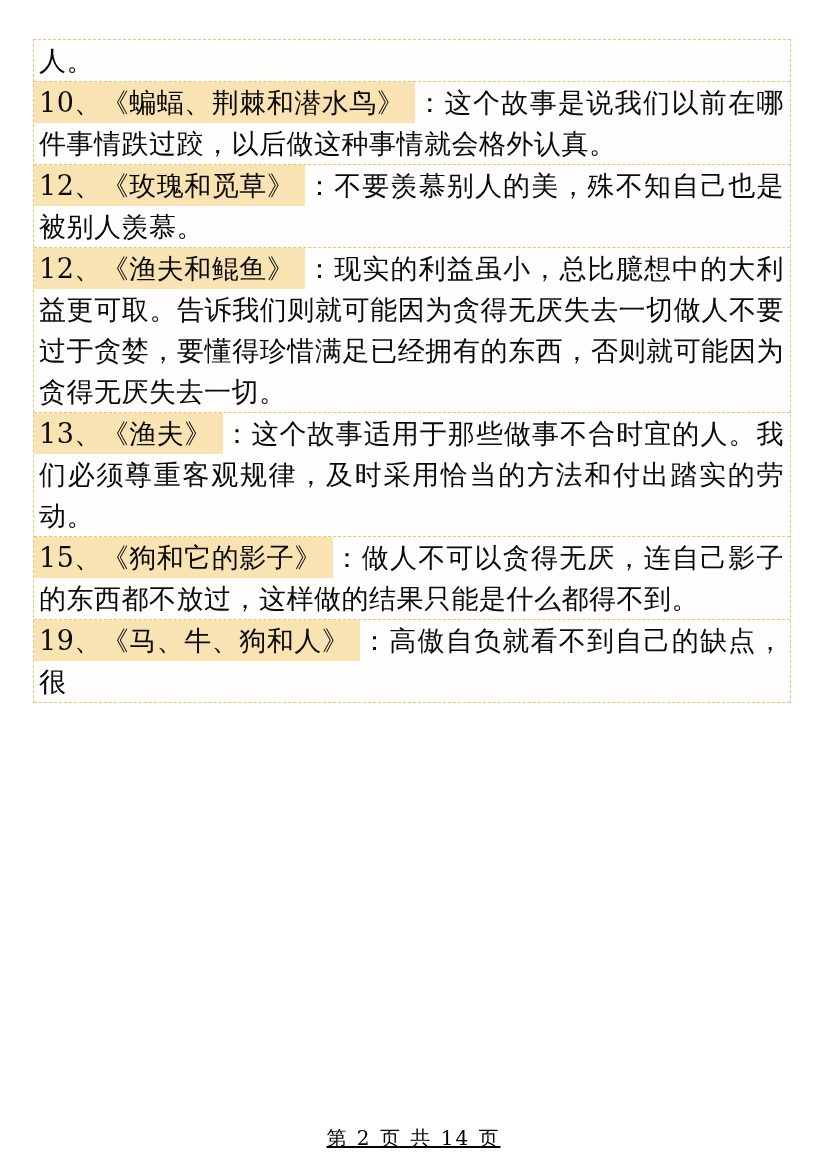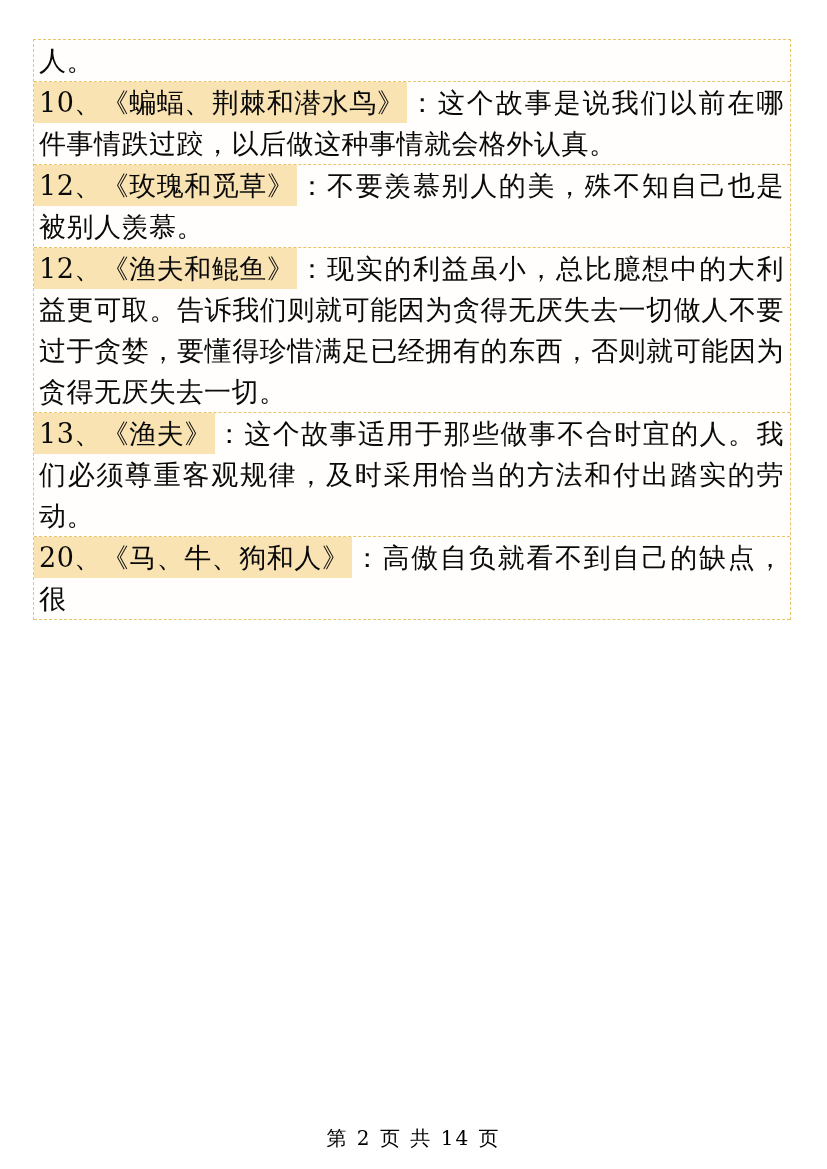--- a/index.html
+++ b/index.html
@@ -36,53 +36,55 @@
     text-justify: inter-ideograph;
     letter-spacing: 0.5px;
     color: #0a0a0a;
   }
   .hl {
     display: inline-block;
     background: #f9e3b3;
     line-height: 41px;
     margin-left: -5px;
     padding-left: 5px;
-    padding-right: 3px;
+    padding-right: 11px;
     white-space: nowrap;
   }
   .footer {
     position: absolute;
     left: 0;
     top: 1125px;
     width: 827px;
     text-align: center;
     font-size: 20px;
     letter-spacing: 2px;
     color: #000000;
+    text-decoration: underline;
   }
 </style>
 </head>
 <body>
 
 <div class="sheet">
 
   <div class="fable-table" id="fable-table">
     <div class="row"><span>人。</span></div>
 
   <div class="row"><span class="hl">10、《蝙蝠、荆棘和潜水鸟》</span><span>：这个故事是说我们以前在哪件事情跌过跤，以后做这种事情就会格外认真。</span></div>
 
   <div class="row"><span class="hl">12、《玫瑰和觅草》</span><span>：不要羡慕别人的美，殊不知自己也是被别人羡慕。</span></div>
 
   <div class="row"><span class="hl">12、《渔夫和鲲鱼》</span><span>：现实的利益虽小，总比臆想中的大利益更可取。告诉我们则就可能因为贪得无厌失去一切做人不要过于贪婪，要懂得珍惜满足已经拥有的东西，否则就可能因为贪得无厌失去一切。</span></div>
 
   <div class="row"><span class="hl">13、《渔夫》</span><span>：这个故事适用于那些做事不合时宜的人。我们必须尊重客观规律，及时采用恰当的方法和付出踏实的劳动。</span></div>
 
 
+  <div class="row"><span class="hl">15、《狗和它的影子》</span><span>：做人不可以贪得无厌，连自己影子的东西都不放过，这样做的结果只能是什么都得不到。</span></div>
 
 
 
 
-  <div class="row"><span class="hl">20、《马、牛、狗和人》</span><span>：高傲自负就看不到自己的缺点，很</span></div>
+  <div class="row"><span class="hl">19、《马、牛、狗和人》</span><span>：高傲自负就看不到自己的缺点，很</span></div>
 </div>
 
   <div class="footer"><span>第 2 页 共 14 页</span></div>
 
 </div>
 
 </body></html>

